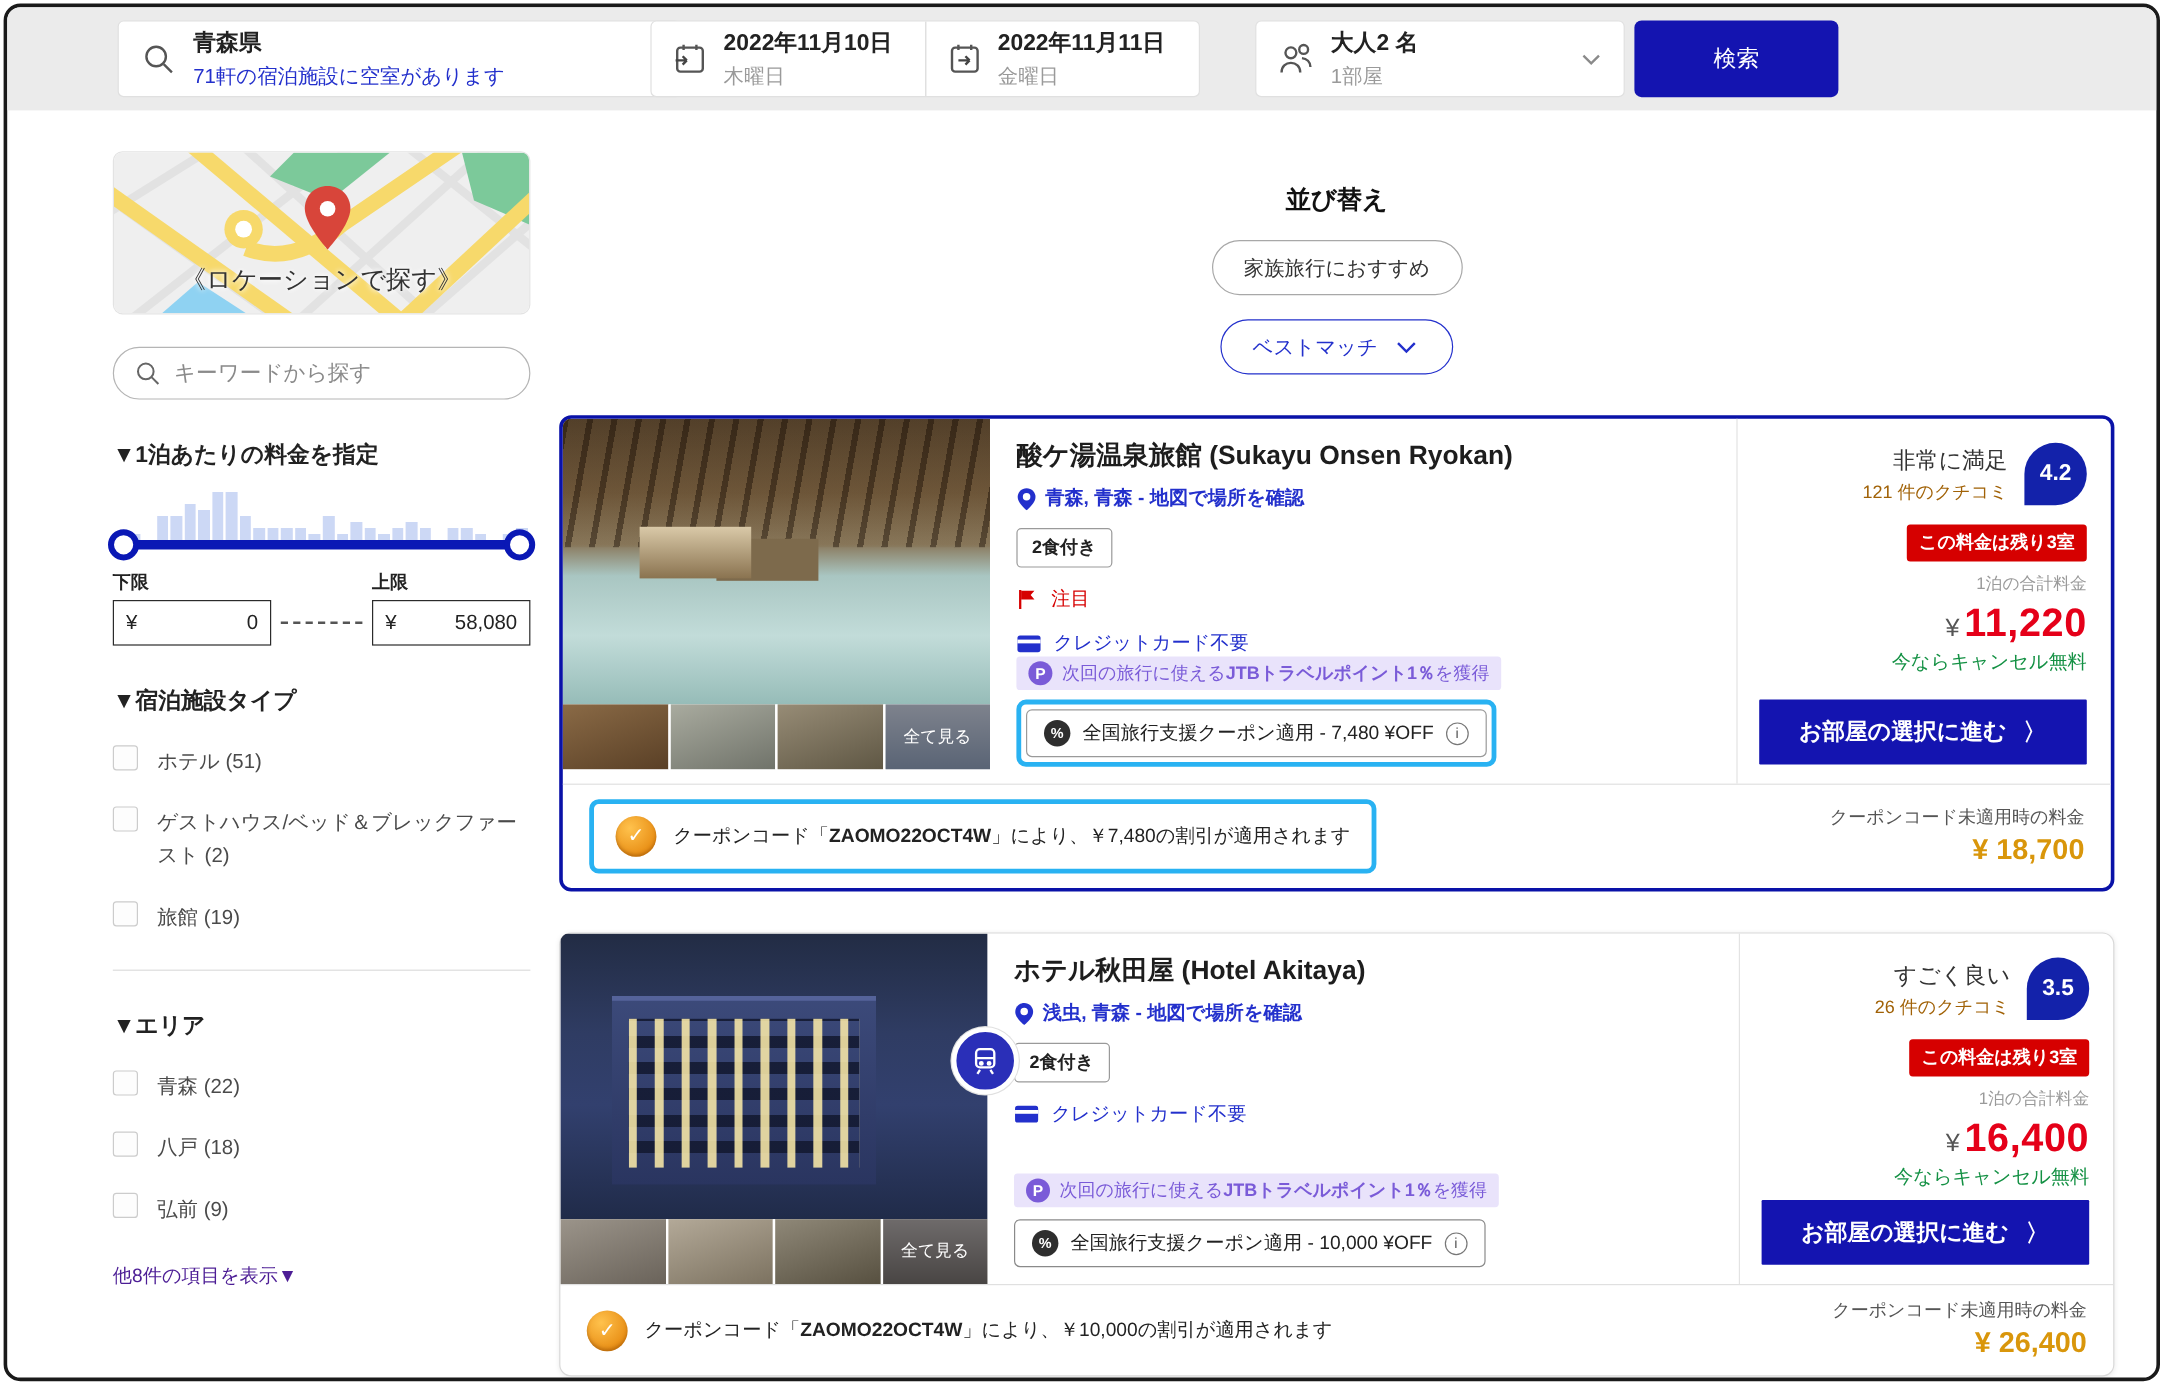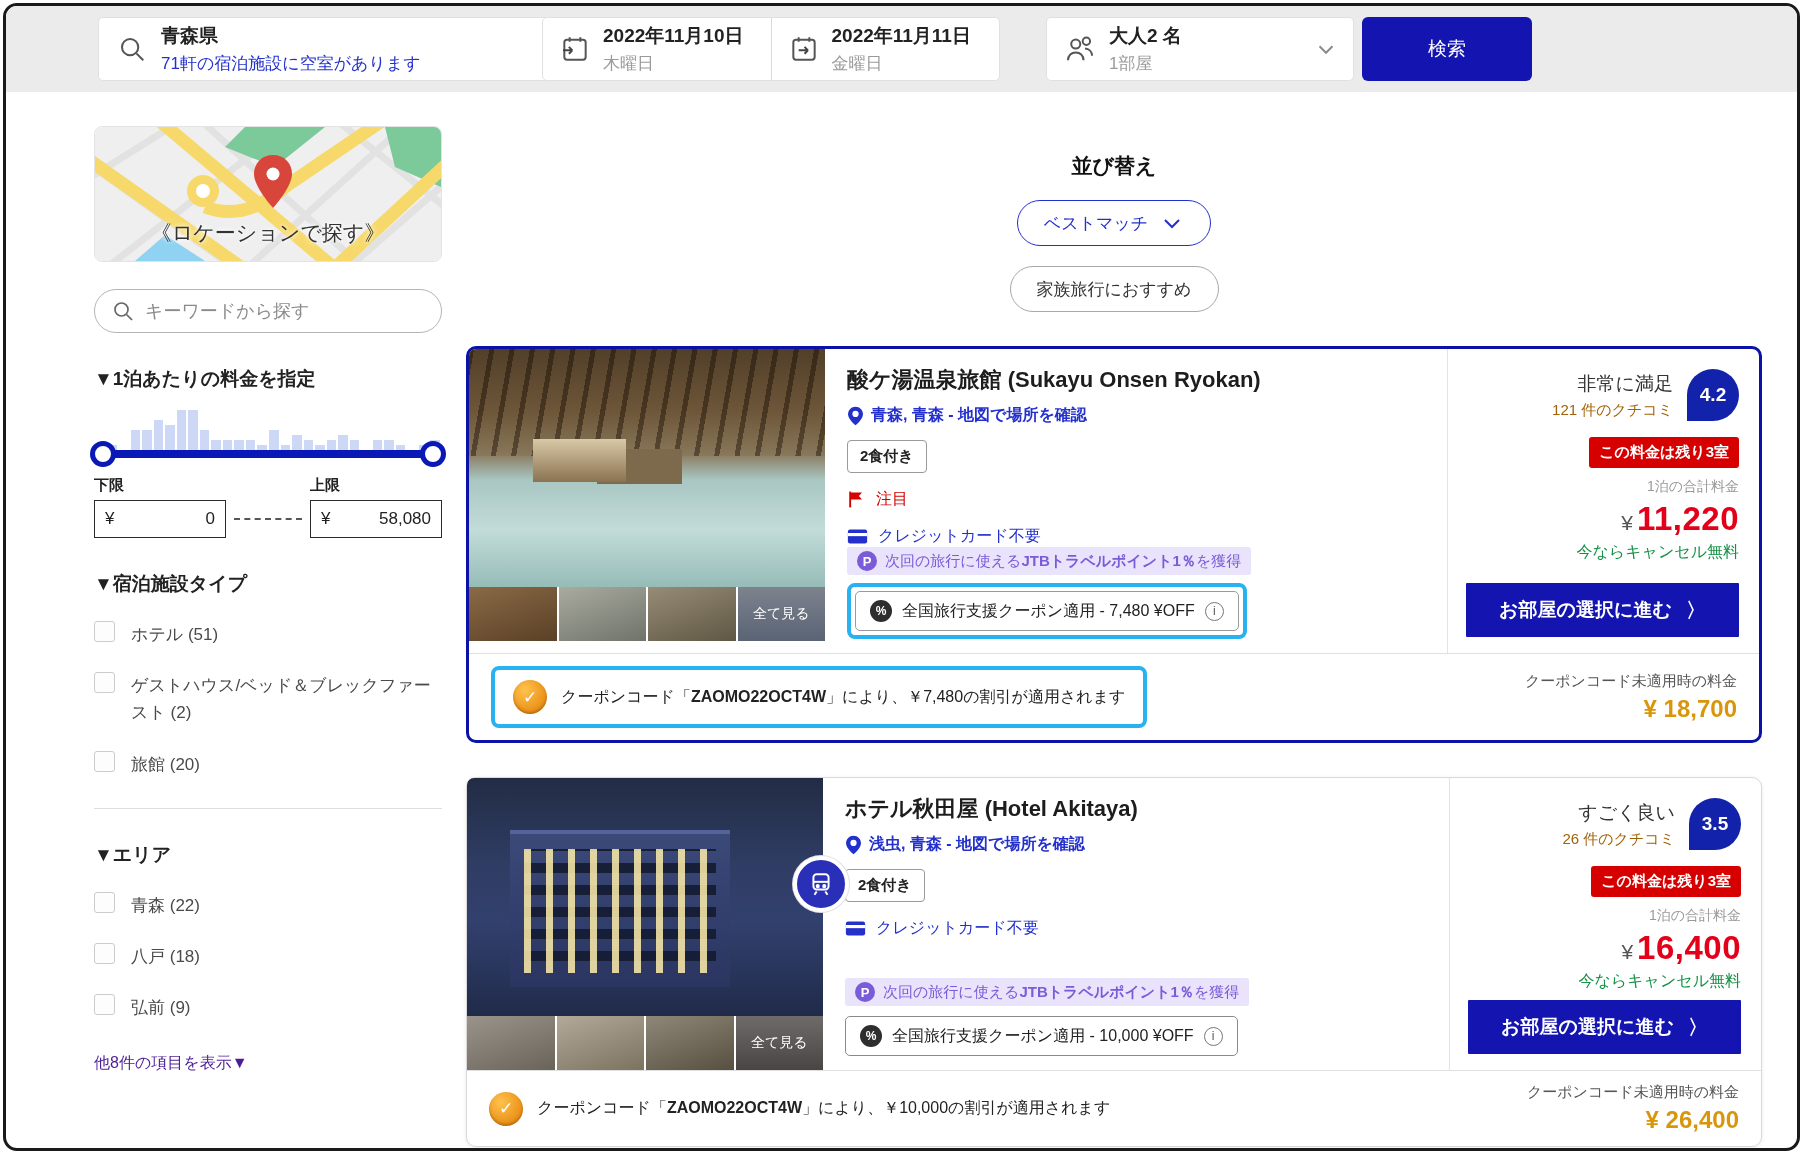--- a/index.html
+++ b/index.html
@@ -291,21 +291,21 @@
     <div class="chk-row">
       <span class="cb"></span>
       <span class="chk-label">ホテル (51)</span>
     </div>
     <div class="chk-row">
       <span class="cb"></span>
       <span class="chk-label">ゲストハウス/ベッド＆ブレックファースト (2)</span>
     </div>
     <div class="chk-row">
       <span class="cb"></span>
-      <span class="chk-label">旅館 (20)</span>
+      <span class="chk-label">旅館 (19)</span>
     </div>
 
     <div class="side-div"></div>
 
     <div class="side-title">▼エリア</div>
     <div class="chk-row">
       <span class="cb"></span>
       <span class="chk-label">青森 (22)</span>
     </div>
     <div class="chk-row">
@@ -316,28 +316,28 @@
       <span class="cb"></span>
       <span class="chk-label">弘前 (9)</span>
     </div>
 
     <a class="show-more">他8件の項目を表示▼</a>
   </div>
 
   <div class="main">
     <div class="sort-row">
       <span class="sort-label">並び替え</span>
+      <span class="pill plain">
+        <span>家族旅行におすすめ</span>
+      </span>
       <span class="pill active">
         <span>ベストマッチ</span>
         <svg width="24" height="24" viewBox="0 0 24 24" fill="none" stroke="#2330cc" stroke-width="2">
             <polyline points="5,9 12,16 19,9"></polyline>
           </svg>
-      </span>
-      <span class="pill plain">
-        <span>家族旅行におすすめ</span>
       </span>
     </div>
 
     <div class="card hl">
       <div class="card-top">
         <div class="photo-col">
           <div class="main-photo photo1"></div>
           <div class="thumbs">
             <div class="thumb t-a"></div>
             <div class="thumb t-b"></div>

